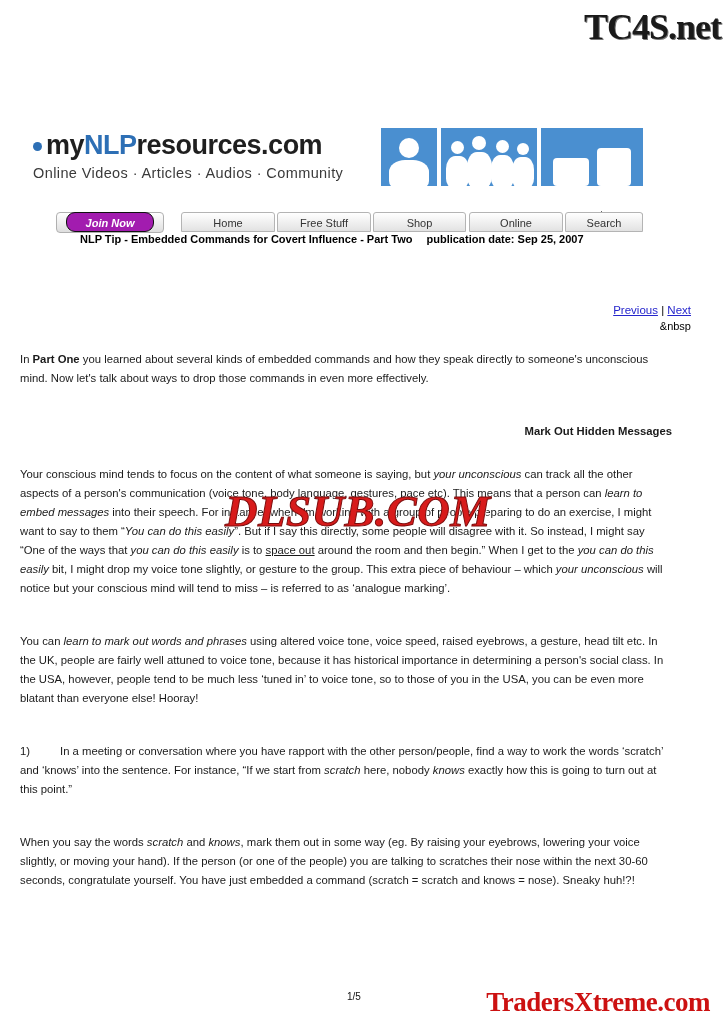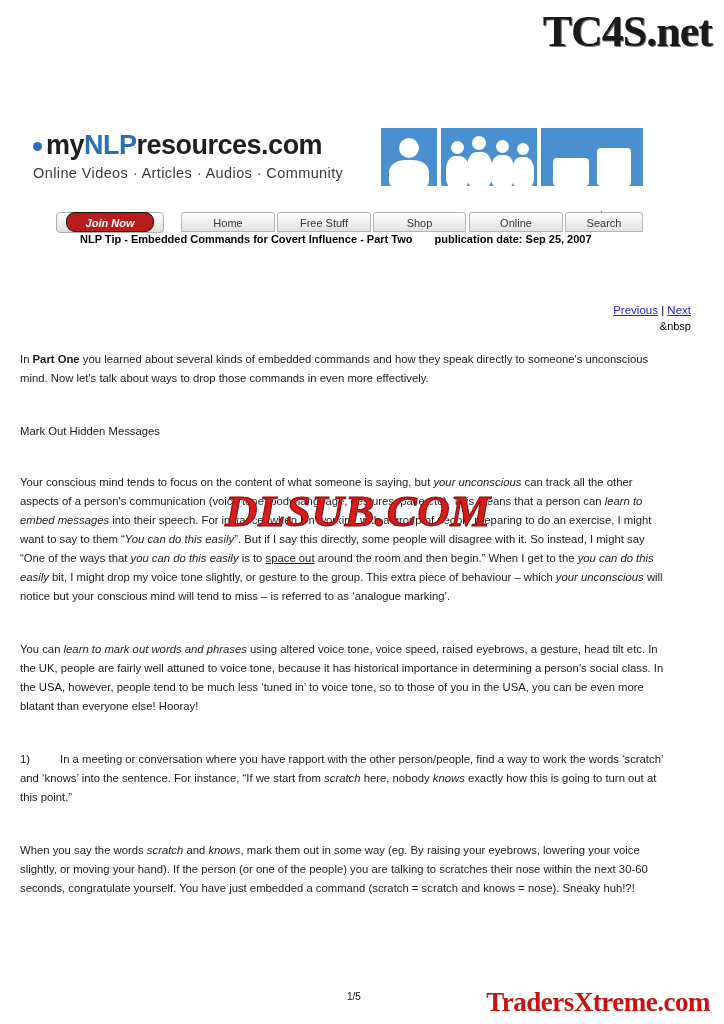--- a/index.html
+++ b/index.html
@@ -18,24 +18,24 @@
   .page {
     position: relative;
     width: 724px;
     height: 1024px;
   }
 
   
   .top-watermark {
     position: absolute;
     top: 6px;
-    right: 12px;
+    right: 3px;
     font-family: "Liberation Serif", serif;
     font-weight: bold;
-    font-size: 44px;
+    font-size: 36px;
     letter-spacing: -1px;
     color: #1a1a1a;
     text-shadow: 1px 1px 0 #777;
   }
 
   
   .banner {
     position: absolute;
     left: 33px;
     top: 130px;
@@ -123,21 +123,21 @@
     line-height: 20px;
     text-align: center;
     font-size: 11px;
     color: #333;
     background: linear-gradient(#ffffff, #e2e2e2);
     border: 1px solid #b4b4b4;
     border-radius: 3px 3px 0 0;
     box-sizing: border-box;
   }
   .nav-tab.join {
-    background: #b91c1c;
+    background: #a21caf;
     color: #ffffff;
     font-weight: bold;
     font-style: italic;
     border-color: #111;
     border-radius: 9px;
   }
   .nav-join-wrap {
     position: absolute;
     left: 23px;
     top: 0;
@@ -155,21 +155,21 @@
     left: 80px;
     top: 233px;
     width: 600px;
     font-size: 11px;
     font-weight: bold;
     color: #000;
     white-space: nowrap;
   }
   .article-head .pubdate {
     font-weight: bold;
-    margin-left: 22px;
+    margin-left: 14px;
   }
 
   
   .pn-links {
     position: absolute;
     right: 33px;
     top: 302px;
     font-size: 11.5px;
     text-align: right;
     line-height: 16px;
@@ -195,22 +195,23 @@
     font-size: 11.3px;
     line-height: 19px;
     color: #1a1a1a;
     text-align: left;
   }
   .body-text p {
     margin: 0 0 18px 0;
   }
   .body-text p.spaced-lg { margin-bottom: 34px; }
   .body-text p.heading {
-    font-weight: normal;
-    margin-bottom: 32px;
+    font-weight: bold;
+    margin-bottom: 24px;
+    text-align: right;
   }
   .body-text .u { text-decoration: underline; }
   .body-text i { font-style: italic; }
   .body-text b { font-weight: bold; }
   .indent-num {
     display: inline-block;
     width: 40px;
   }
 
   

